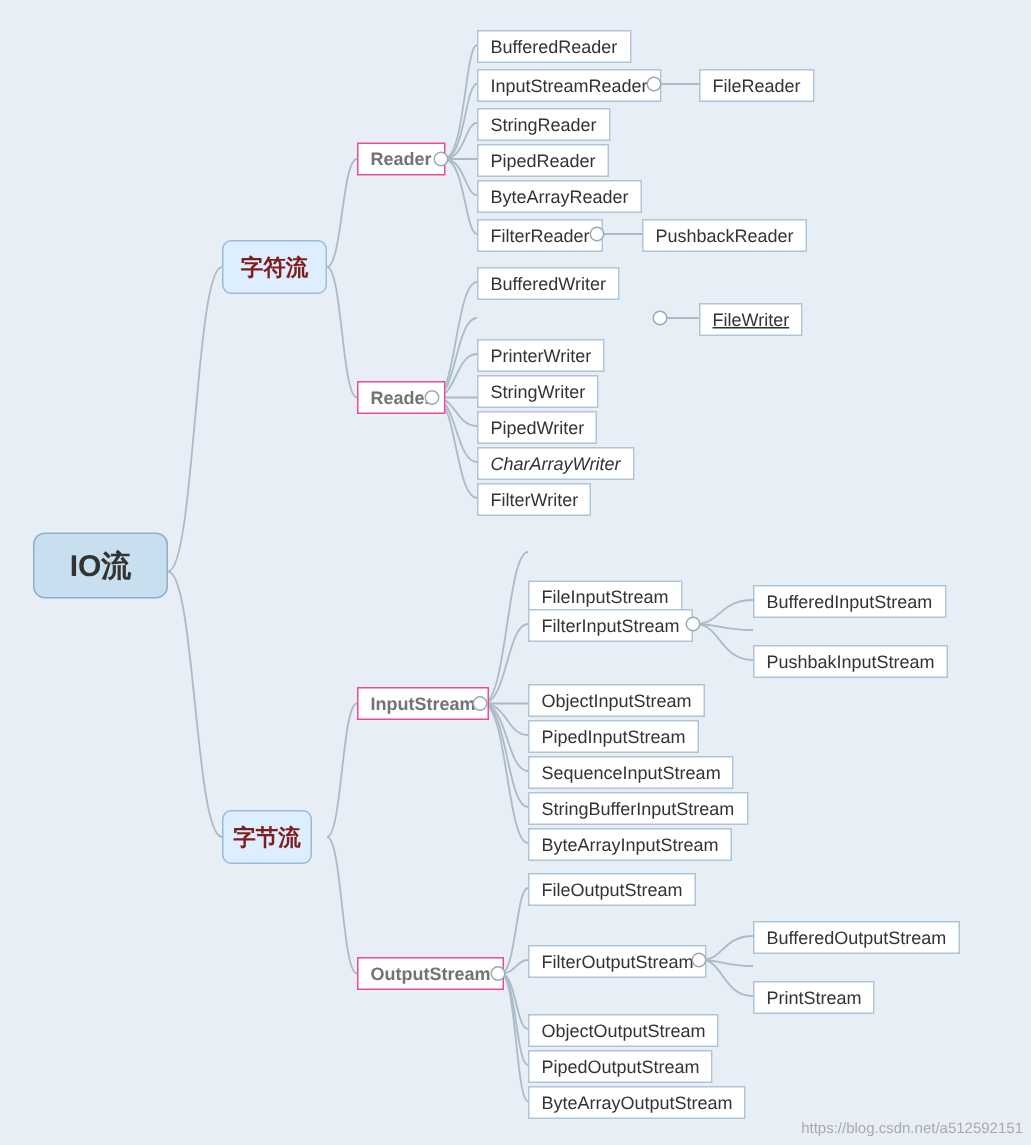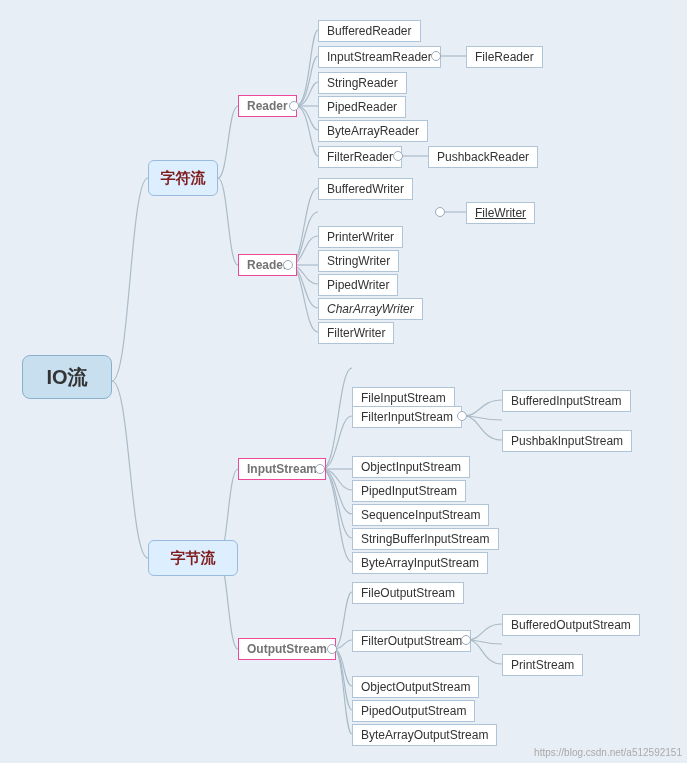--- a/index.html
+++ b/index.html
@@ -160,21 +160,21 @@
     <path d="M334,649 C344,649 344,734 352,734"></path>
 
     <path d="M468,640 C482,640 482,624 502,624"></path>
     <path d="M468,640 C482,640 482,644 502,644"></path>
     <path d="M468,640 C482,640 482,664 502,664"></path>
   </svg>
 
   <div class="node root" style="left:22px; top:355px; width:90px; height:44px; display:flex; align-items:center; justify-content:center;">IO流</div>
 
   <div class="node level1" style="left:148px; top:160px; width:70px; height:36px; display:flex; align-items:center; justify-content:center;">字符流</div>
-  <div class="node level1" style="left:148px; top:540px; width:90px; height:36px; display:flex; align-items:center; justify-content:center;">字节流</div>
+  <div class="node level1" style="left:148px; top:540px; width:60px; height:36px; display:flex; align-items:center; justify-content:center;">字节流</div>
 
   <div class="node level2" style="left:238px; top:95px;">Reader</div>
   <div class="node level2" style="left:238px; top:254px;">Reader</div>
   <div class="node level2" style="left:238px; top:458px;">InputStream</div>
   <div class="node level2" style="left:238px; top:638px;">OutputStream</div>
 
   <div class="node level3" style="left:318px; top:20px;">BufferedReader</div>
   <div class="node level3" style="left:318px; top:46px;">InputStreamReader</div>
   <div class="node level3" style="left:318px; top:72px;">StringReader</div>
   <div class="node level3" style="left:318px; top:96px;">PipedReader</div>

